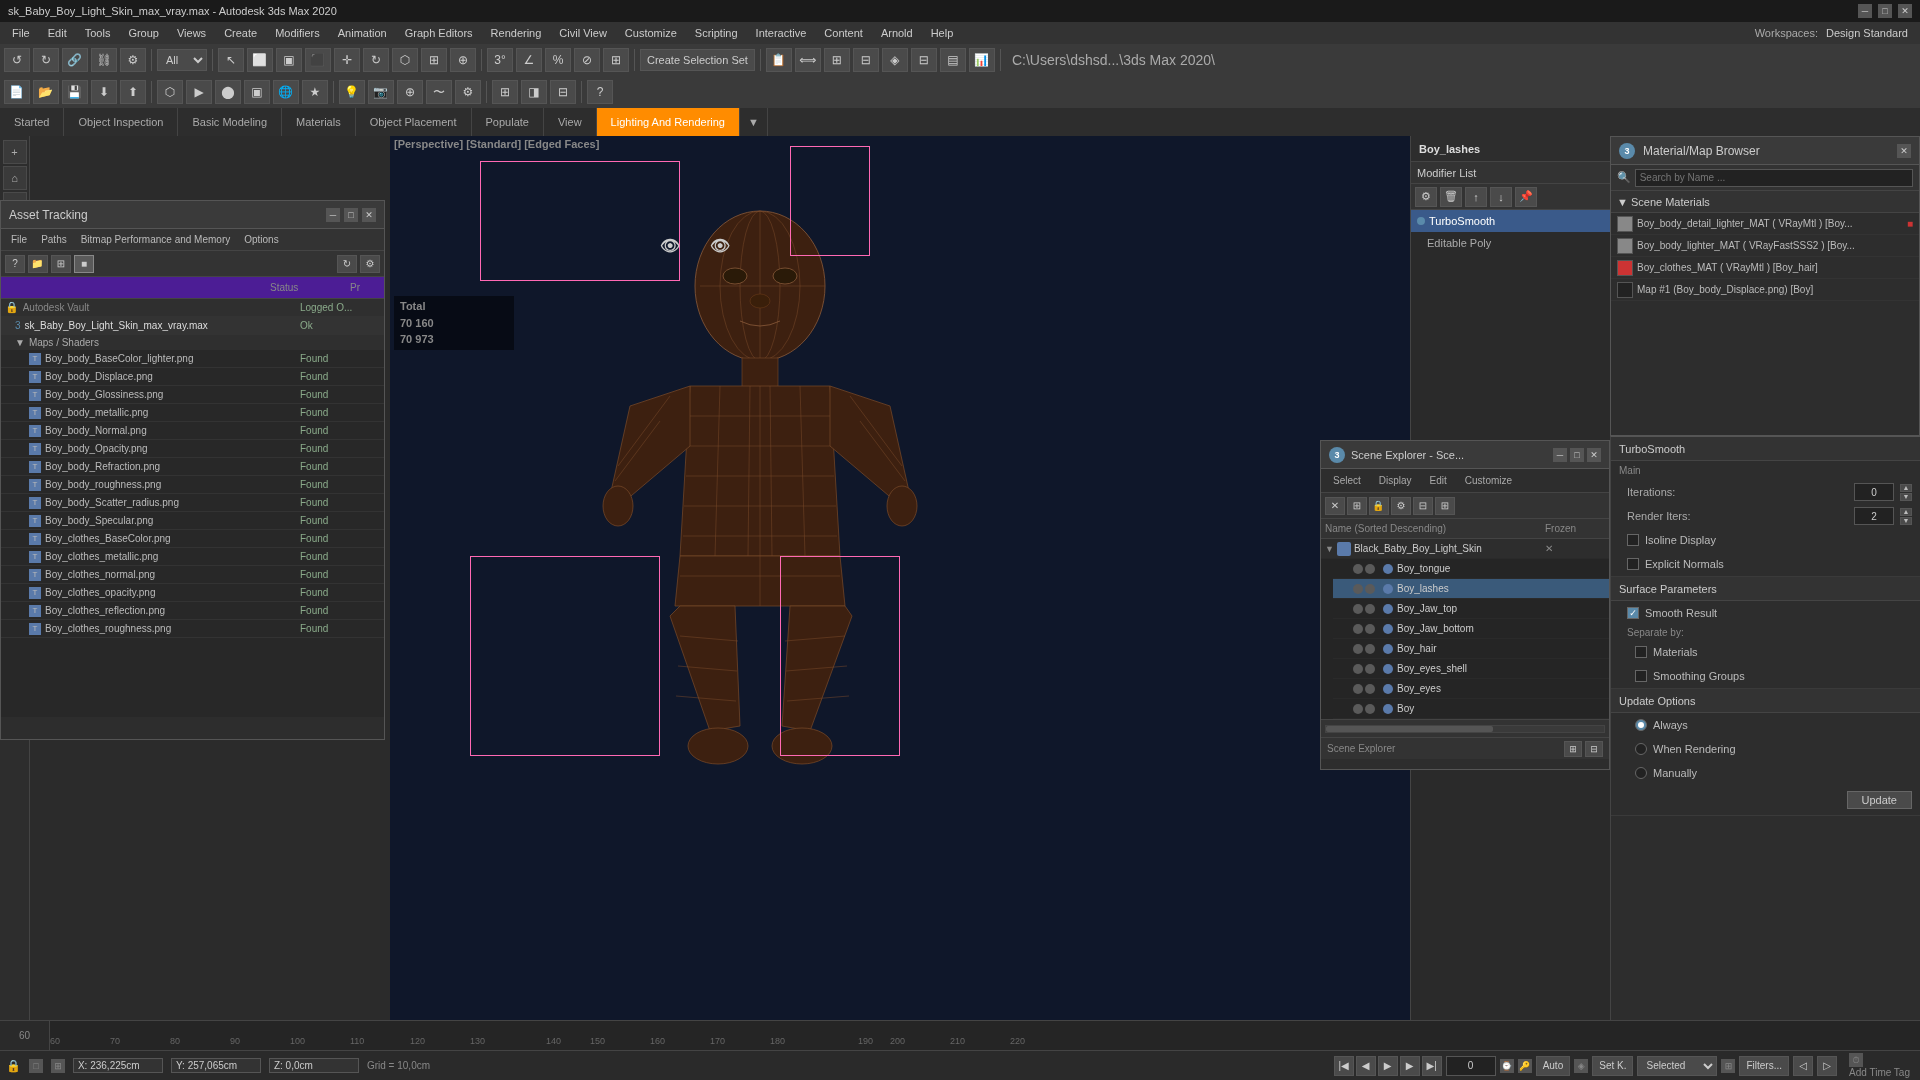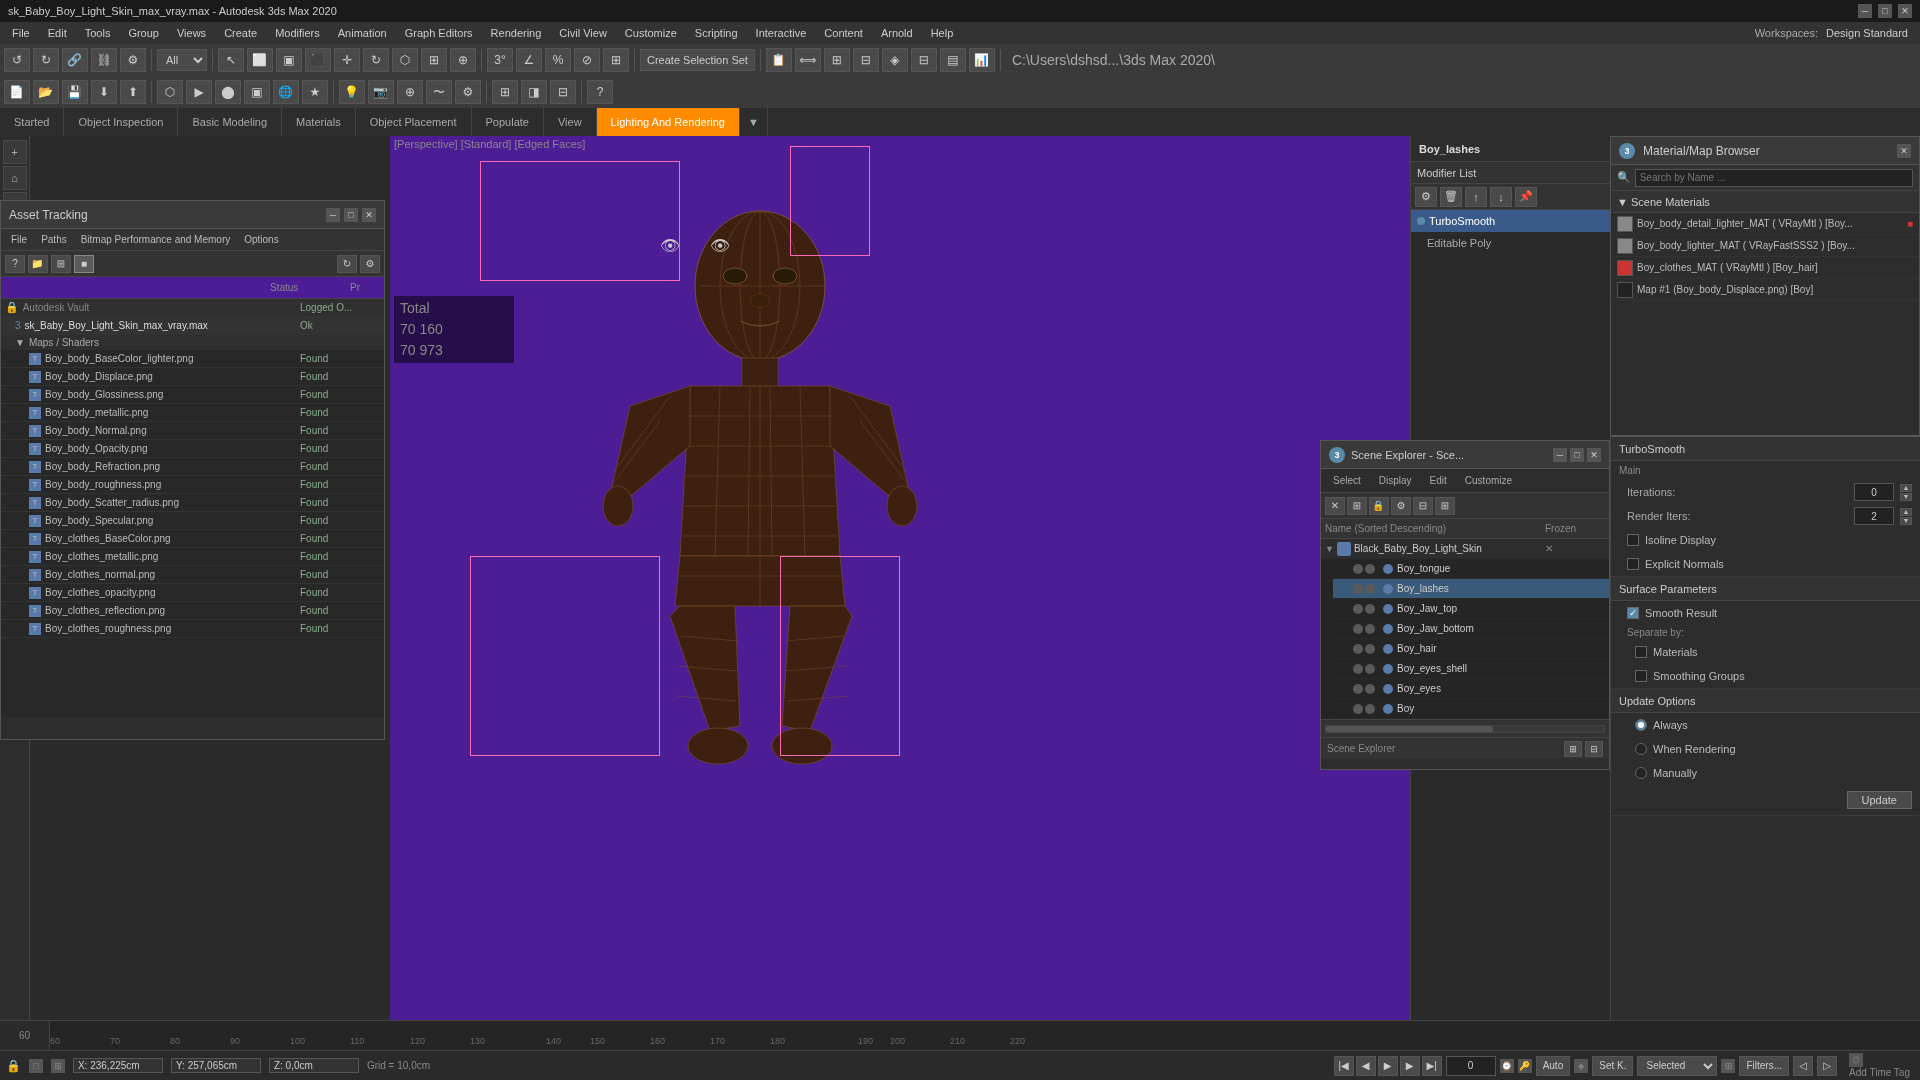--- a/index.html
+++ b/index.html
@@ -182,35 +182,36 @@
     }
 
     
     #stats-panel {
       position: absolute;
       top: 156px;
       left: 390px;
       width: 120px;
       background: rgba(0,0,0,0.5);
       padding: 2px 6px;
-      font-size: 14px;
+      font-size: 11px;
       color: #888;
       z-index: 50;
       line-height: 1.5;
     }
 
     
     #viewport {
       position: absolute;
       top: 136px;
       left: 390px;
       right: 0;
       bottom: 60px;
-      background: #4c1d95;
+      background: #0f172a;
       overflow: hidden;
+      font-weight: bold;
     }
 
     
     #asset-tracking {
       position: absolute;
       top: 200px;
       left: 0;
       width: 385px;
       height: 540px;
       background: #2d2d2d;

